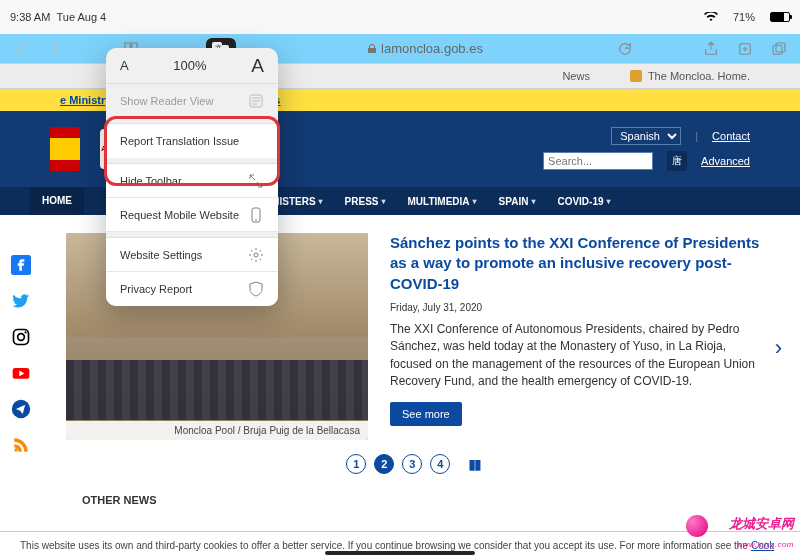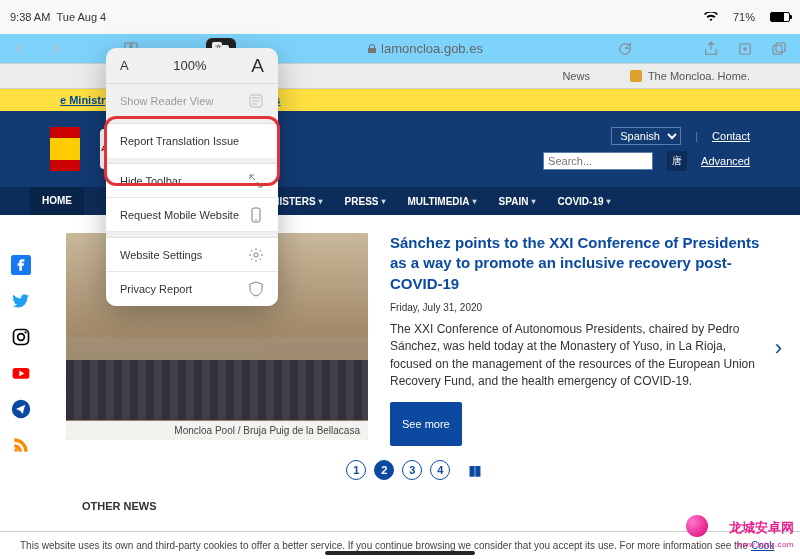--- a/index.html
+++ b/index.html
@@ -54,21 +54,21 @@
 .main { flex:1; padding:18px 40px 0 24px; position:relative;}
 .article { display:flex; gap:22px; }
 .photo { width:302px; height:207px; background:linear-gradient(#b8a58a,#8c7a60); position:relative; border-radius:2px; overflow:hidden;}
 .photo .building{position:absolute; inset:0 0 50% 0; background:linear-gradient(#c9b89a,#a08868);}
 .photo .crowd{position:absolute; left:0; right:0; bottom:20px; height:60px; background:repeating-linear-gradient(90deg,#223 0 8px,#334 8px 16px); opacity:.85;}
 .photo .caption{ position:absolute; left:0; right:0; bottom:0; background:rgba(255,255,255,.9); font-size:10px; padding:4px 8px; text-align:right; color:#444;}
 .txt { flex:1; }
 .txt h2 { color:#0b4aa0; font-size:15px; font-weight:700; line-height:1.35; margin-bottom:8px;}
 .txt .date { font-size:10px; color:#333; margin-bottom:8px;}
 .txt p { font-size:12px; color:#333; line-height:1.45; margin-bottom:12px;}
-.seemore { background:#0b4aa0; color:#fff; border:none; padding:16px 12px; font-size:11px; border-radius:2px; cursor:pointer;}
+.seemore { background:#0b4aa0; color:#fff; border:none; padding:6px 12px; font-size:11px; border-radius:2px; cursor:pointer;}
 
 .carousel-arrow { position:absolute; top:120px; font-size:22px; color:#0b4aa0; font-weight:300; cursor:pointer;}
 .ca-left { left:56px;} .ca-right { right:18px;}
 
 .pager { display:flex; gap:8px; justify-content:center; margin-top:14px; align-items:center;}
 .pager .pg { width:20px; height:20px; border:1.5px solid #0b4aa0; border-radius:50%; display:flex; align-items:center; justify-content:center; font-size:11px; color:#0b4aa0; cursor:pointer; font-weight:600;}
 .pager .pg.active{ background:#0b4aa0; color:#fff;}
 .pager .pause { color:#0b4aa0; font-size:14px; margin-left:10px; letter-spacing:-2px; cursor:pointer;}
 
 .other { font-size:11px; font-weight:700; color:#333; margin-top:20px; margin-left:16px;}
@@ -83,21 +83,21 @@
 .popup .zoom { display:flex; align-items:center; justify-content:space-between; padding:0 14px; width:100%;}
 .popup .zoom .sm{font-size:13px;} .popup .zoom .lg{font-size:19px; font-weight:500;}
 .popup .zoom .pct{font-size:13px;}
 .popup .row { height:34px; display:flex; align-items:center; justify-content:space-between; padding:0 14px; font-size:11px; background:#fff; border-bottom:1px solid #e7e7e7; cursor:pointer;}
 .popup .row.gray { color:#9a9a9a; background:#f0f0f0;}
 .popup .row .ic { width:16px; height:16px; opacity:.75;}
 .popup .group-gap { height:6px; background:#f0f0f0; border-bottom:1px solid #e0e0e0;}
 .highlight { position:absolute; left:104px; top:116px; width:176px; height:70px; border:3px solid #e0343a; border-radius:12px; z-index:60; pointer-events:none;}
 
 
-.wm { position:absolute; right:6px; bottom:22px; font-size:13px; color:#e91e8f; font-weight:700; display:flex; align-items:flex-end; gap:21px; z-index:70;}
+.wm { position:absolute; right:6px; bottom:22px; font-size:13px; color:#e91e8f; font-weight:700; display:flex; align-items:flex-start; gap:21px; z-index:70;font-style:italic;}
 .wm .ball{width:22px;height:22px;border-radius:50%;background:radial-gradient(circle at 30% 30%, #f7c, #d07);}
 .wm .sub{position:absolute; right:0; bottom:-12px; font-size:8px; color:#e91e8f; font-weight:400; letter-spacing:.5px;}
 
 
 .homebar{position:absolute; bottom:4px; left:50%; transform:translateX(-50%); width:150px; height:4px; background:#000; border-radius:3px; opacity:.85; z-index:80;}
 
 svg{display:block;}
 </style>
 </head>
 <body>

